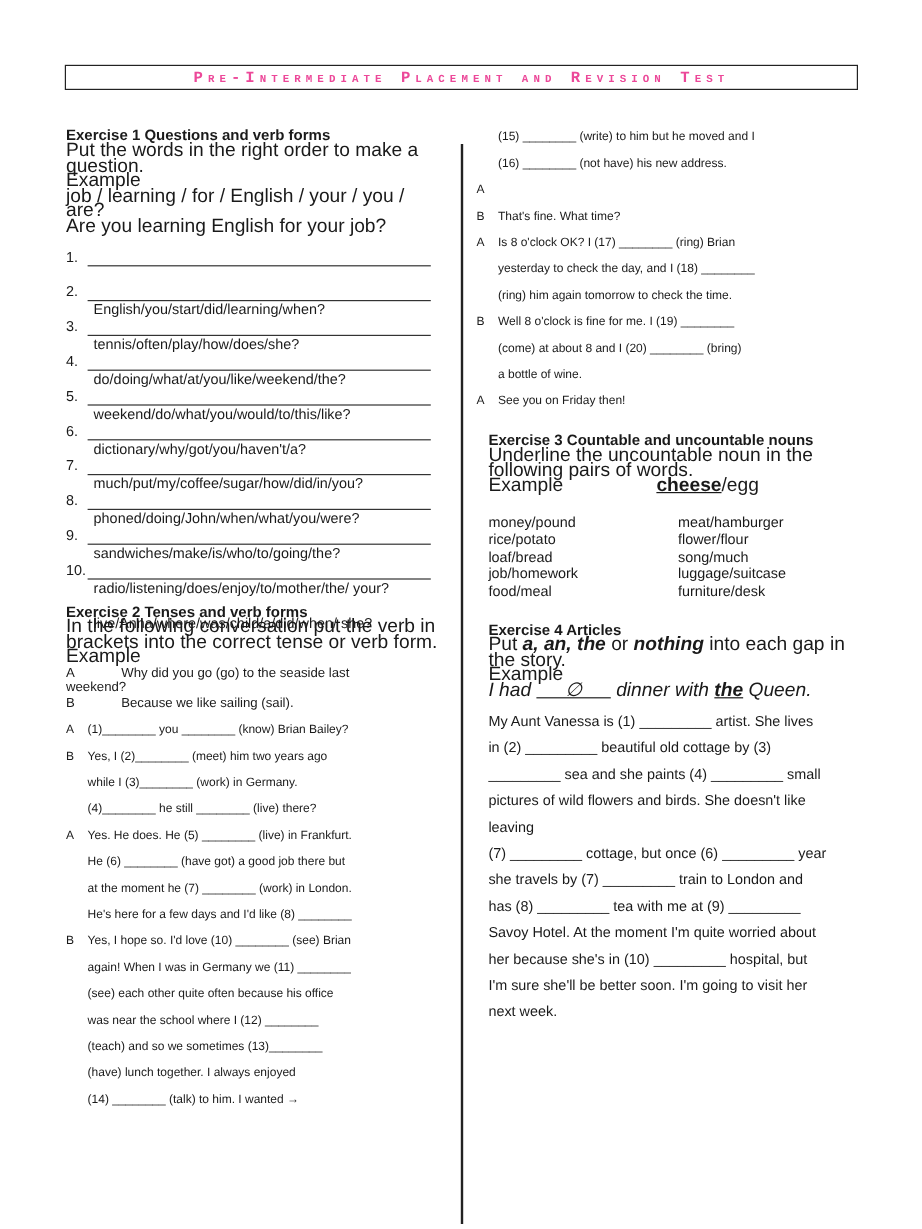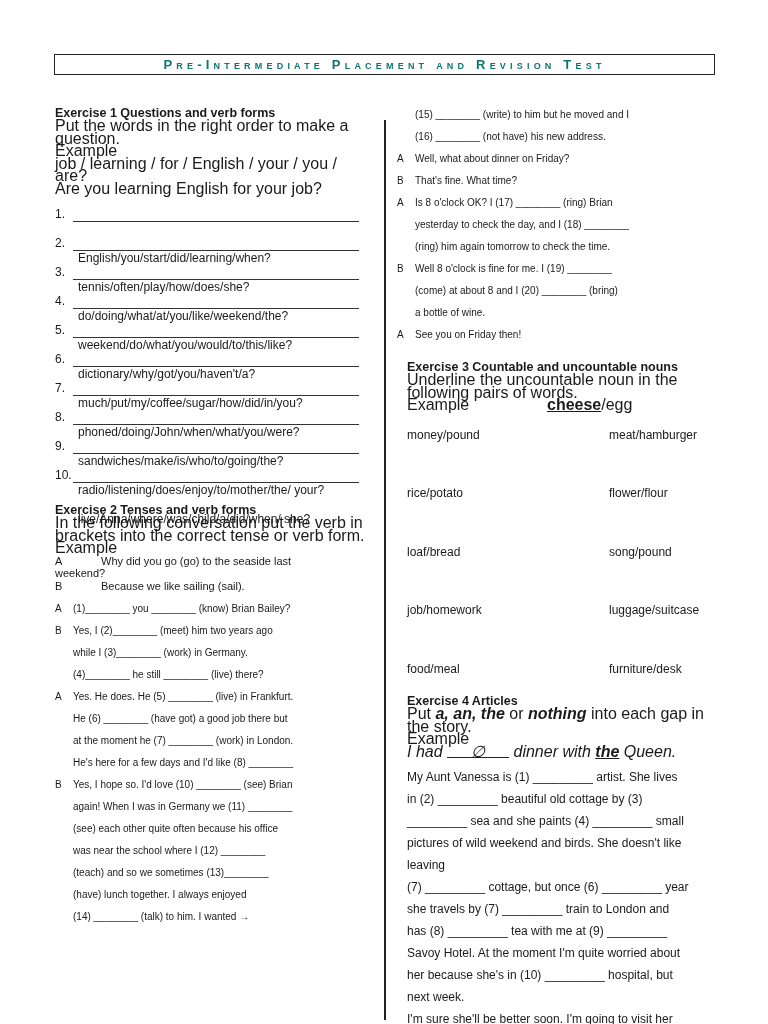--- a/index.html
+++ b/index.html
@@ -1,18 +1,18 @@
 <!DOCTYPE html>
 <html><head>
 <meta charset="utf-8">
 <style>
   html, body { margin:0; padding:0; background:#ffffff; }
   body { width:768px; height:1024px; position:relative; overflow:hidden; font-family:"Liberation Sans", sans-serif; color:#1a1a1a; }
   .title-box { position:absolute; left:54px; top:54px; width:661px; height:21px; border:1px solid #222; box-sizing:border-box; display:flex; align-items:center; justify-content:center; }
-  .title-text { font-family:Liberation Sans, sans-serif; font-size:13px; font-weight:bold; font-variant:small-caps; letter-spacing:4.2px; color:#0f766e; }
+  .title-text { font-family:Liberation Mono, monospace; font-size:13px; font-weight:bold; font-variant:small-caps; letter-spacing:4.2px; color:#ec4899; }
   .divider { position:absolute; left:384px; top:120px; width:2px; height:900px; background:#222; }
   .col { position:absolute; top:106px; }
   .col-left { left:55px; width:310px; }
   .col-right { left:407px; width:315px; }
   .ex-head { font-size:12.5px; font-weight:bold; line-height:14px; margin:0; }
   .small { font-size:16px; line-height:12.5px; }
   .q-list { margin-top:12px; }
   .q-item { position:relative; height:29px; font-size:12px; }
   .q-num { position:absolute; left:0; top:0; width:20px; }
   .q-text { position:absolute; left:23px; top:0;margin-top:44px; }
@@ -185,21 +185,20 @@
       <div class="dlg-row">
         <span class="spk"></span>
         <span>(15) ________ (write) to him but he moved and I</span>
       </div>
       <div class="dlg-row">
         <span class="spk"></span>
         <span>(16) ________ (not have) his new address.</span>
       </div>
       <div class="dlg-row">
         <span class="spk">A</span>
-        <span>Well, what about dinner on Friday?</span>
       </div>
       <div class="dlg-row">
         <span class="spk">B</span>
         <span>That's fine. What time?</span>
       </div>
       <div class="dlg-row">
         <span class="spk">A</span>
         <span>Is 8 o'clock OK? I (17) ________ (ring) Brian</span>
       </div>
       <div class="dlg-row">
@@ -228,51 +227,51 @@
       </div>
     </div>
 
   <section style="margin-top:14px;">
     <h3 class="ex-head" style="padding-left:10px;">Exercise 3  Countable and uncountable nouns</h3>
     <div class="small" style="padding-left:10px;width:290px;">Underline the uncountable noun in the following pairs of words.</div>
     <div class="small" style="padding-left:10px;display:flex;">
       <span style="width:140px;">Example</span>
       <span><span class="u">cheese</span><span>/egg</span></span>
     </div>
-    <div class="pairs" id="pairs" style="padding-left:10px;gap:44px;">
+    <div class="pairs" id="pairs" style="padding-left:10px;">
         <span>money/pound</span>
         <span>meat/hamburger</span>
         <span>rice/potato</span>
         <span>flower/flour</span>
         <span>loaf/bread</span>
-        <span>song/pound</span>
+        <span>song/much</span>
         <span>job/homework</span>
         <span>luggage/suitcase</span>
         <span>food/meal</span>
         <span>furniture/desk</span>
       </div>
   </section>
 
   <section style="margin-top:18px;padding-left:10px;">
     <h3 class="ex-head">Exercise 4  Articles</h3>
     <div class="small">
       <span>Put </span><b><i>a, an, the</i></b><span> or </span><b><i>nothing</i></b><span> into each gap in the story.</span>
     </div>
     <div class="small">Example</div>
     <div class="small" style="font-style:italic;">
       <span>I had </span><span class="blank-ex">∅</span><span> dinner with </span><span class="u">the</span><span> Queen.</span>
     </div>
     <div class="story" id="story">
         <div>My Aunt Vanessa is (1) _________ artist. She lives</div>
         <div>in (2) _________ beautiful old cottage by (3)</div>
         <div>_________ sea and she paints (4) _________ small</div>
-        <div>pictures of wild weekend and birds. She doesn't like</div>
+        <div>pictures of wild flowers and birds. She doesn't like</div>
         <div>leaving</div>
         <div>(7) _________ cottage, but once (6) _________ year</div>
         <div>she travels by (7) _________ train to London and</div>
         <div>has (8) _________ tea with me at (9) _________</div>
         <div>Savoy Hotel. At the moment I'm quite worried about</div>
         <div>her because she's in (10) _________ hospital, but</div>
+        <div>I'm sure she'll be better soon. I'm going to visit her</div>
         <div>next week.</div>
-        <div>I'm sure she'll be better soon. I'm going to visit her</div>
       </div>
   </section>
 </div>
 
 </body></html>

